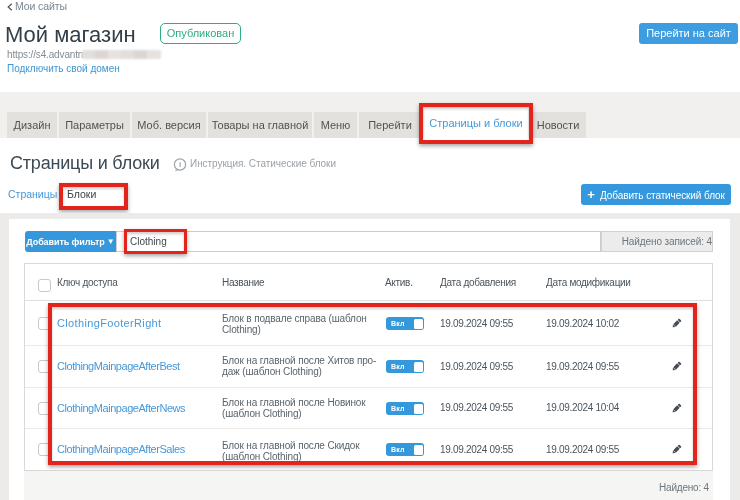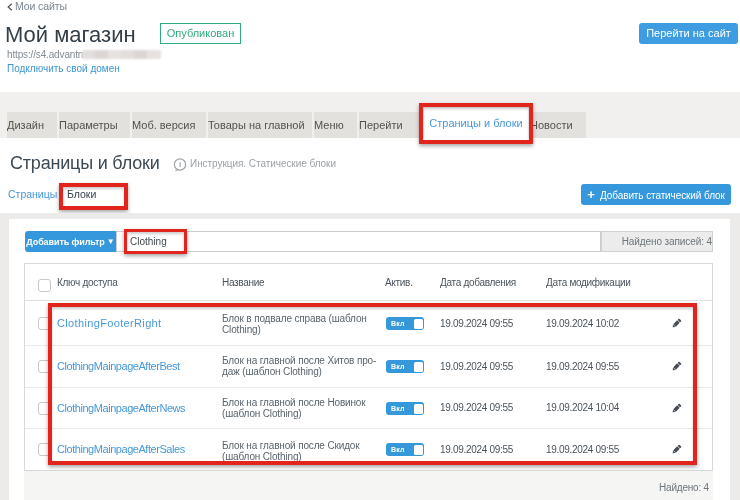--- a/index.html
+++ b/index.html
@@ -1,36 +1,36 @@
 <!DOCTYPE html>
 <html><head><meta charset="utf-8"><style>
 *{margin:0;padding:0;box-sizing:border-box}
 html,body{width:740px;height:500px;background:#fff;font-family:"Liberation Sans",sans-serif;position:relative;overflow:hidden}
 .a{position:absolute}
 .redbox{position:absolute;border:4px solid #e2251c;box-shadow:0 2px 4px rgba(0,0,0,0.35), inset 0 2px 3px rgba(0,0,0,0.2)}
-.tab{position:absolute;top:112px;height:26px;background:#e3e1de;color:#55524e;font-size:11px;line-height:26px;text-align:left}
+.tab{position:absolute;top:112px;height:26px;background:#e3e1de;color:#55524e;font-size:11px;line-height:26px;text-align:center}
 .hcell{position:absolute;font-size:10px;letter-spacing:-0.3px;color:#4b545c}
 .link{position:absolute;font-size:11px;color:#4698d8;}
 .ls1{letter-spacing:0.35px}.ls2{letter-spacing:-0.45px}
 .name{position:absolute;font-size:10px;line-height:11px;letter-spacing:-0.15px;color:#5a646c;width:175px}
 .date{position:absolute;font-size:10px;letter-spacing:-0.3px;color:#4b545c}
 .cb{position:absolute;width:13px;height:13px;border:1px solid #c9c9c9;border-radius:3px;background:#fff}
 .toggle{position:absolute;width:38px;height:13px;background:#3598db;border-radius:3px}
 .toggle span{position:absolute;left:5px;top:3px;font-size:7px;font-weight:bold;color:#fff;letter-spacing:0.2px}
 .toggle i{position:absolute;right:1.5px;top:1.5px;width:9px;height:10px;background:#fff;border-radius:1.5px}
 .sep{position:absolute;left:25px;width:687px;height:1px;background:#e9e9e9}
 </style></head>
 <body>
 
 <svg class="a" style="left:7px;top:2.5px" width="6" height="8" viewBox="0 0 6 8">
     <path d="M4.8 0.8 L1.2 4 L4.8 7.2" fill="none" stroke="#55595e" stroke-width="1.3"></path>
   </svg>
 <div class="a" style="left:15px;top:0px;font-size:10.5px;letter-spacing:-0.1px;color:#7b8590">Мои сайты</div>
 <div class="a" style="left:5px;top:22px;font-size:22px;font-weight:normal;color:#323e48">Мой магазин</div>
-<div class="a" style="left:160px;top:23px;width:81px;height:21px;border:1px solid #2fad7e;border-radius:0;color:#2fad7e;font-size:11px;line-height:19px;text-align:center">Опубликован</div>
+<div class="a" style="left:160px;top:23px;width:81px;height:21px;border:1px solid #2fad7e;border-radius:5px;color:#2fad7e;font-size:11px;line-height:19px;text-align:center">Опубликован</div>
 <div class="a" style="left:7px;top:49px;font-size:10px;letter-spacing:-0.15px;color:#848d94">https://s4.advantn</div>
 <div class="a" style="left:82px;top:50px;width:79px;height:9px;background:repeating-linear-gradient(90deg,#e2dedc 0 13px,#dbd6d4 13px 26px,#e6e2e0 26px 39px);filter:blur(1px);border-radius:2px"></div>
 <div class="a" style="left:7px;top:63px;font-size:10px;color:#3e97d3">Подключить свой домен</div>
 <div class="a" style="left:639px;top:23px;width:99px;height:21px;background:#3e9de0;border-radius:3px;color:#fff;font-size:11px;line-height:21px;text-align:center">Перейти на сайт</div>
 
 <div class="a" style="left:0;top:92px;width:740px;height:46px;background:#f1f0ee"></div>
 <div class="tab" style="left:7px;width:50px">Дизайн</div>
 <div class="tab" style="left:59px;width:71px">Параметры</div>
 <div class="tab" style="left:132px;width:74px">Моб. версия</div>
 <div class="tab" style="left:208px;width:104px">Товары на главной</div>

